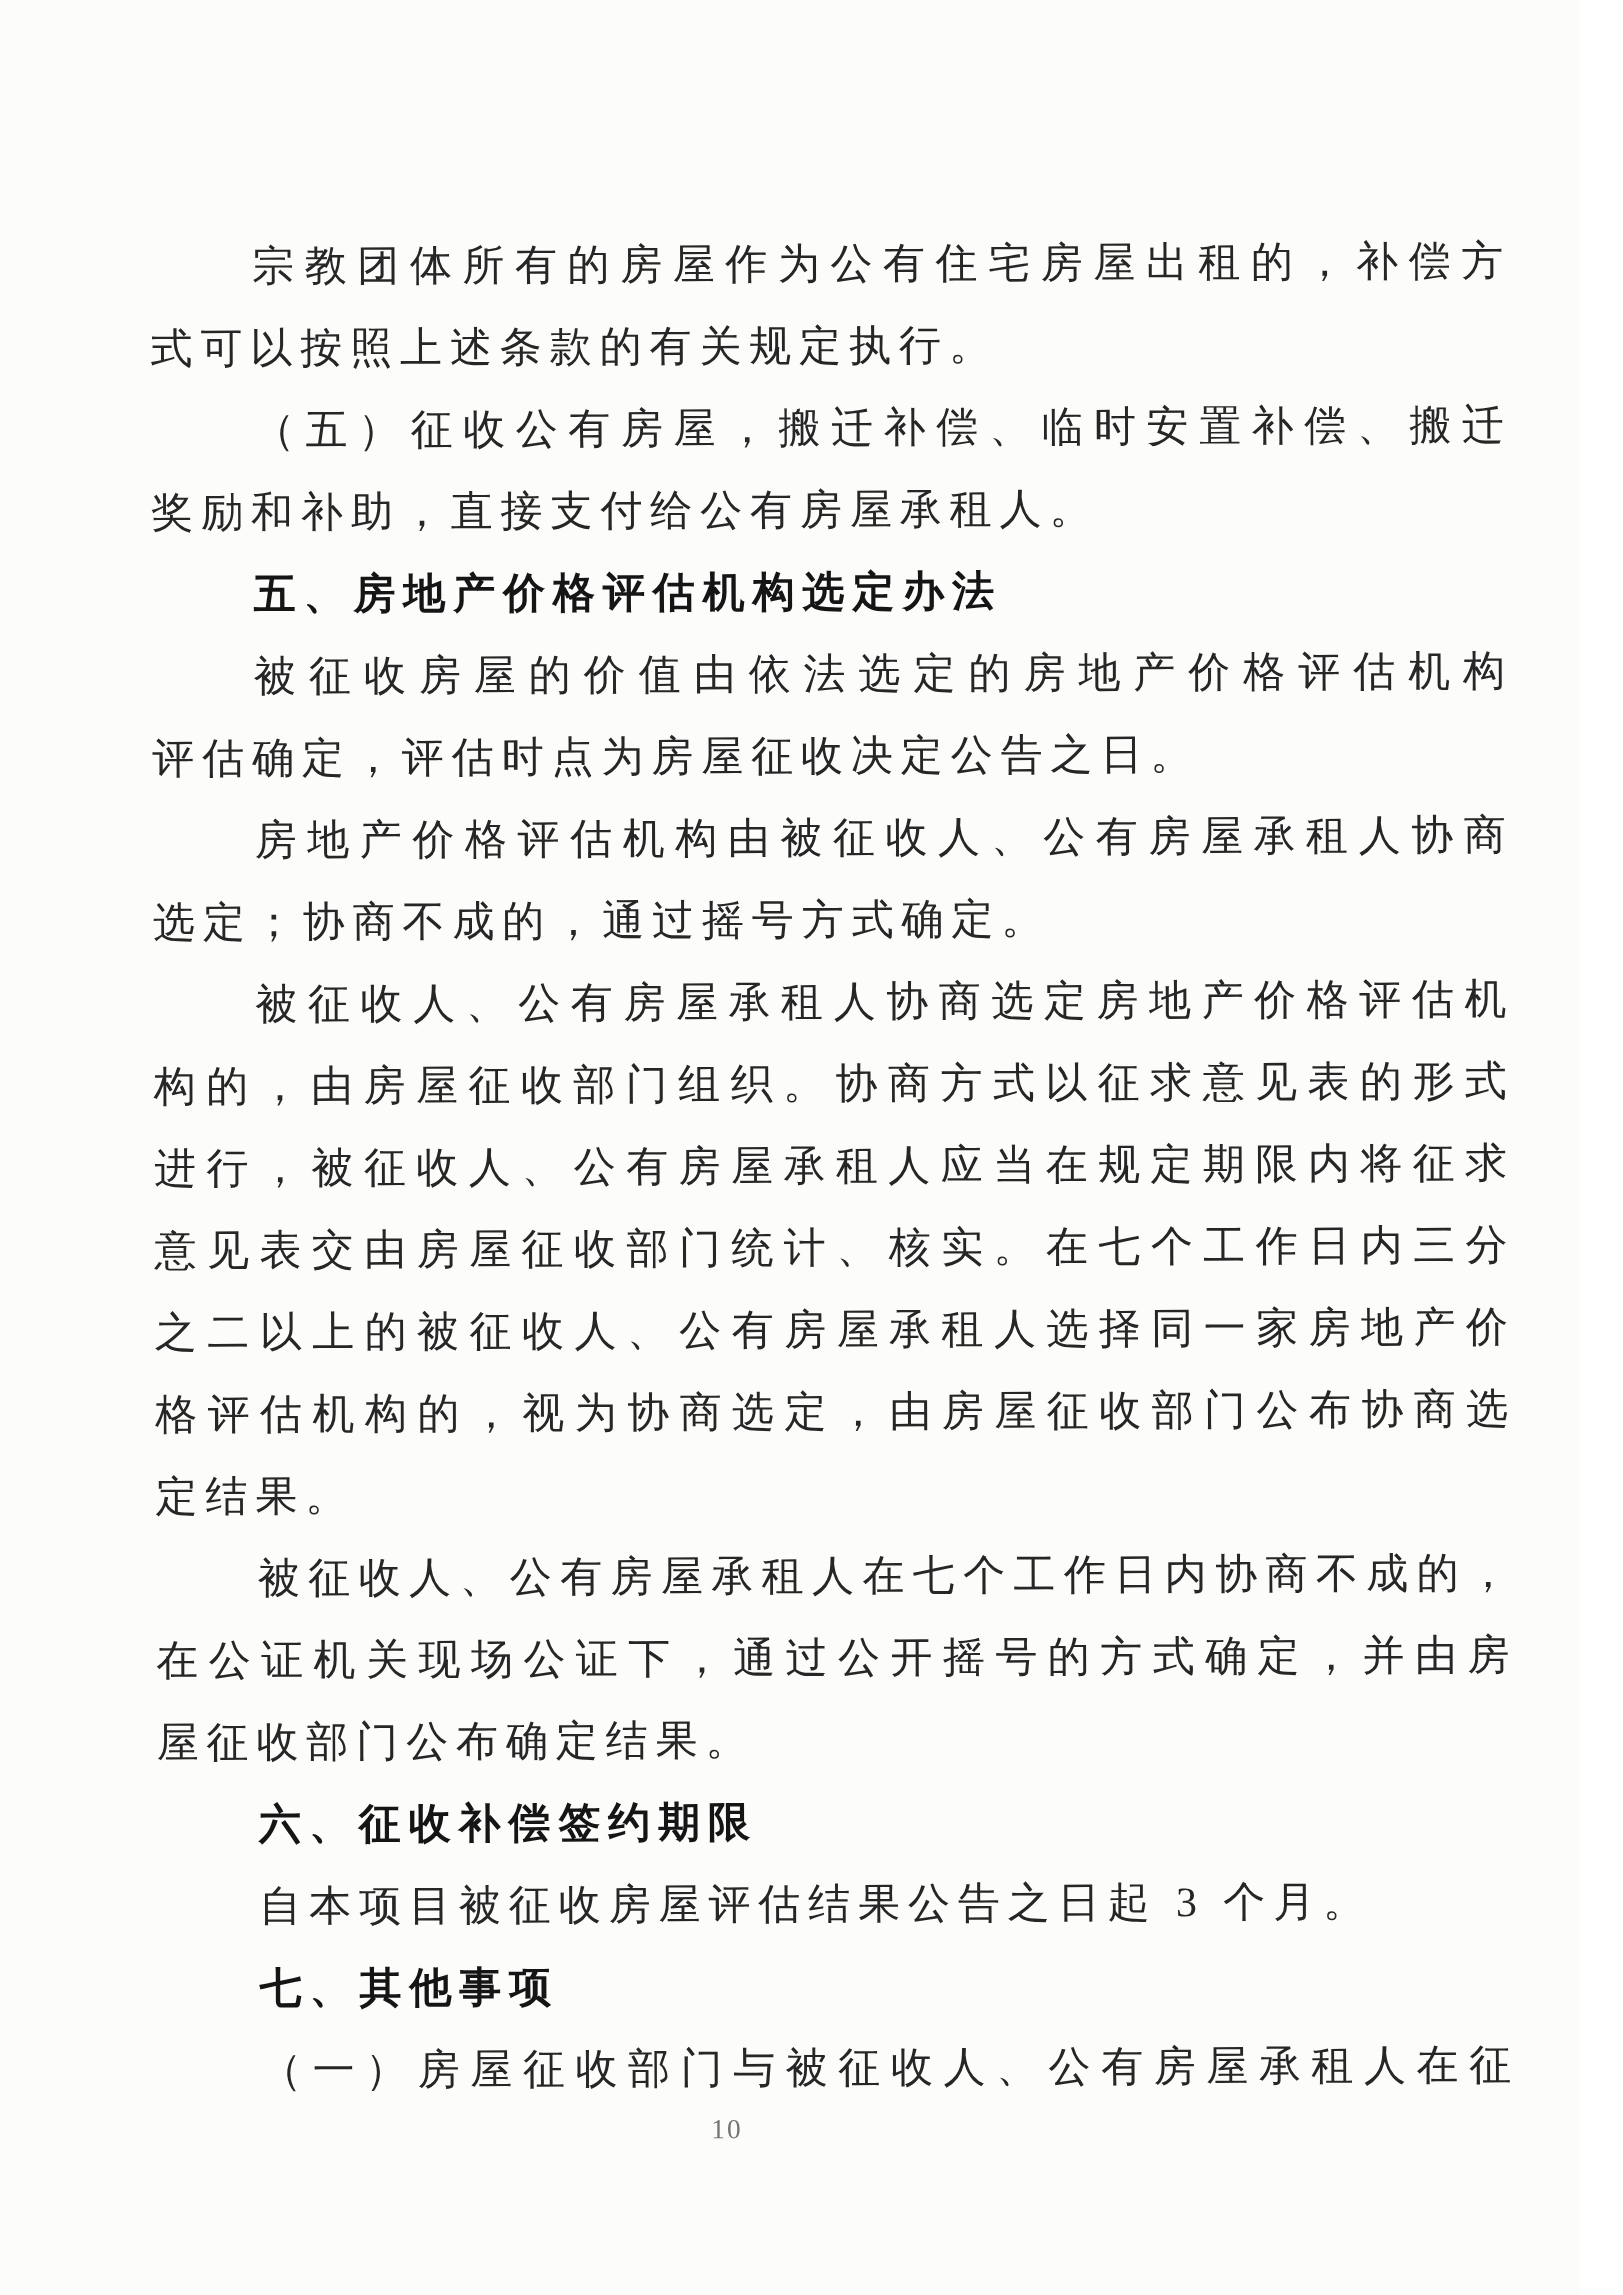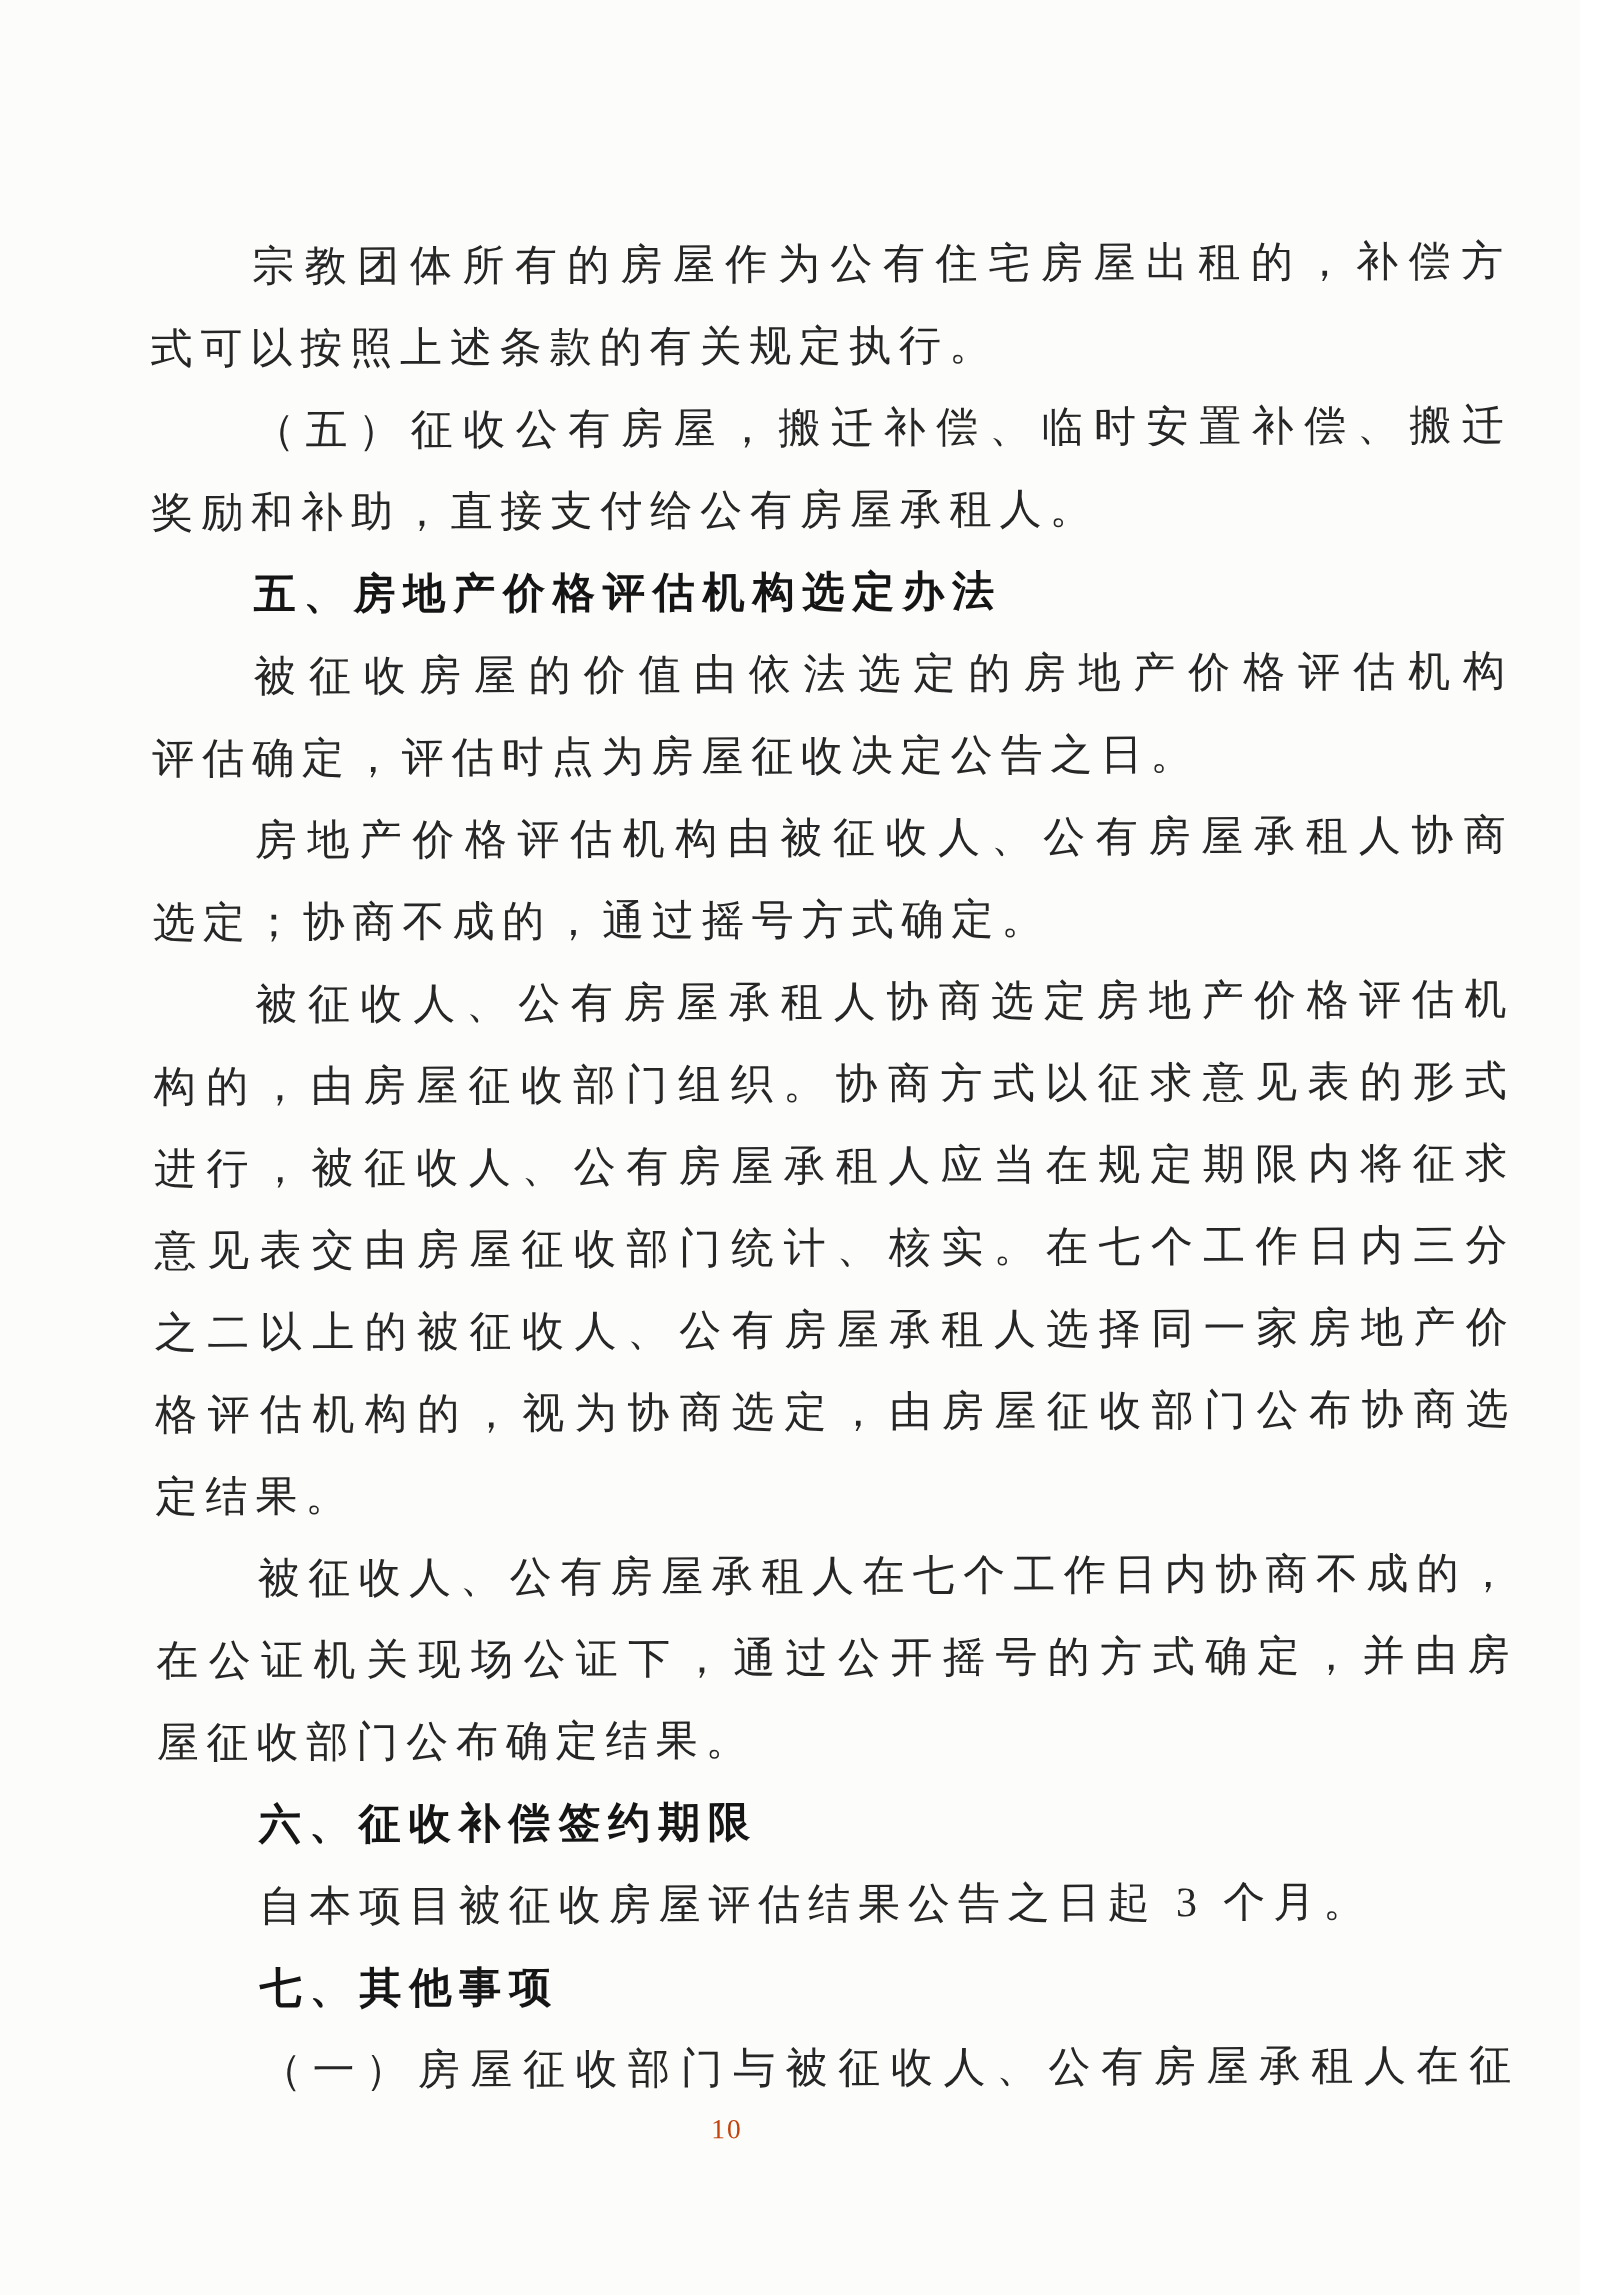--- a/index.html
+++ b/index.html
@@ -45,21 +45,21 @@
     font-family: "Liberation Sans", "DejaVu Sans", sans-serif;
     font-weight: 700;
     color: #151515;
   }
   .page-number {
     position: absolute;
     left: 707px;
     top: 2113px;
     font-size: 27.5px;
     letter-spacing: 2px;
-    color: #c2410c;
+    color: #737373;
     font-family: "Liberation Serif", "DejaVu Serif", serif;
   }
 </style>
 </head>
 <body>
 
 <main class="page">
   <div class="scan-tilt">
     <div class="text-block">
       <div class="line indent fill">宗教团体所有的房屋作为公有住宅房屋出租的，补偿方</div>

